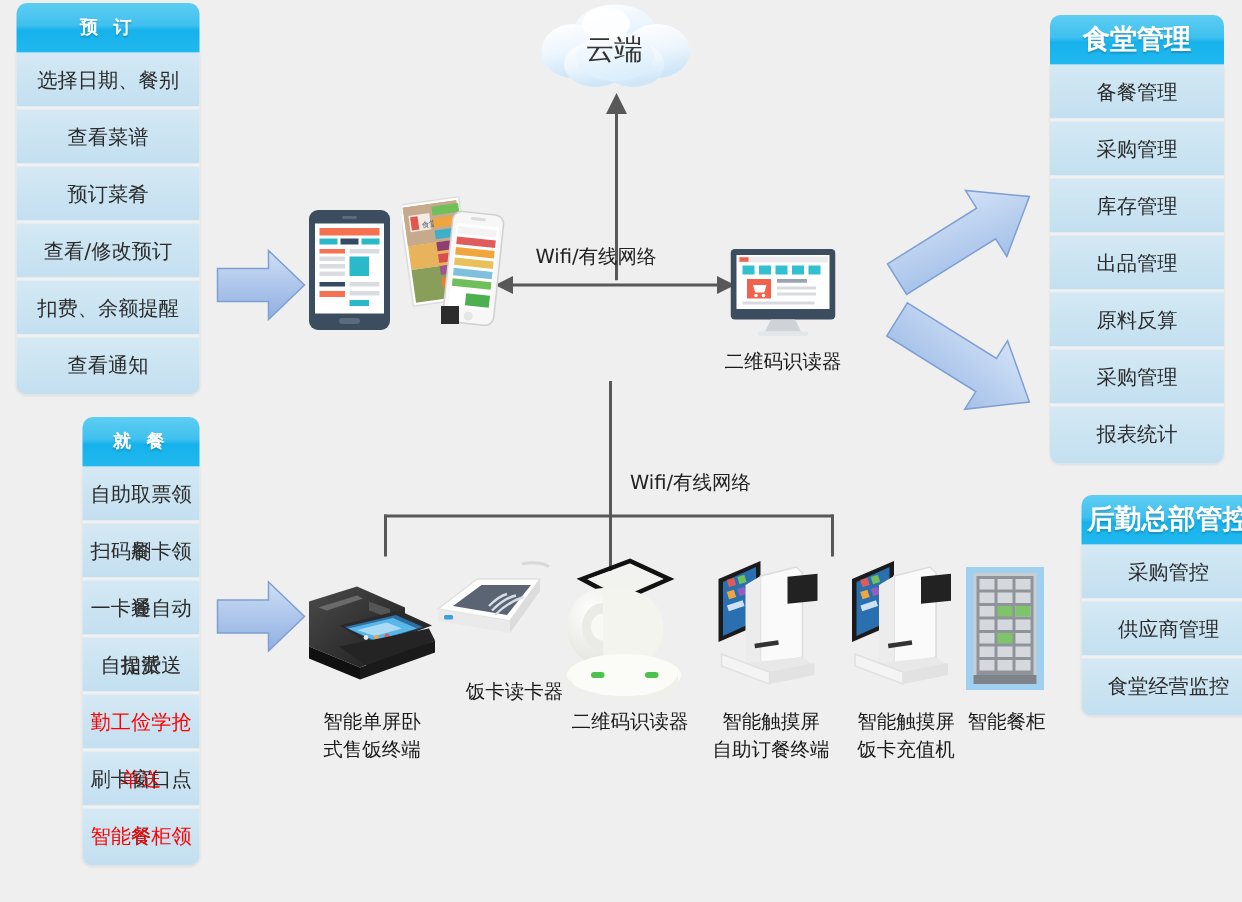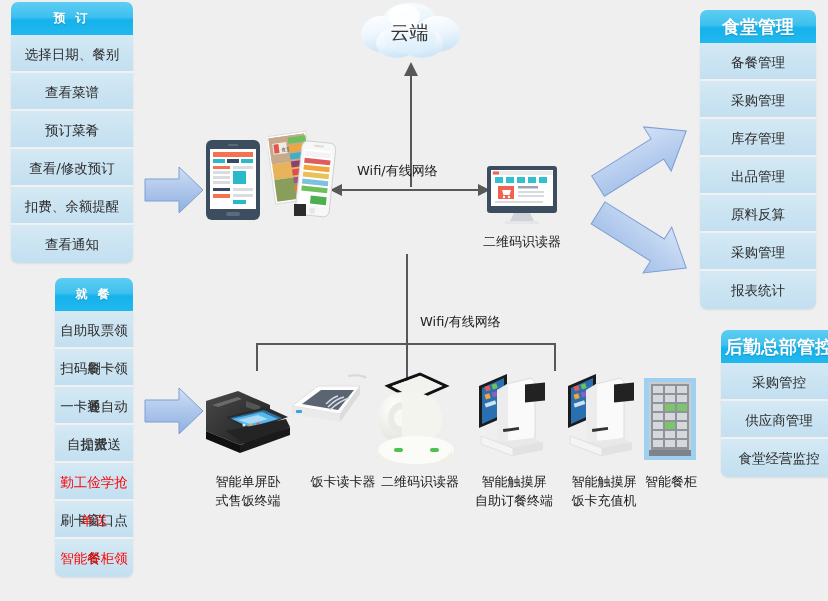--- a/index.html
+++ b/index.html
@@ -283,21 +283,21 @@
       <path d="M52 42 L72 14 L72 22 L52 50 Z" fill="#dcdcdc"></path>
       <path d="M14 32 L33 18 L66 18 L50 38 Z" fill="#5b6472"></path>
       <g stroke="#d7dde6" stroke-width="1.6" fill="none">
         <path d="M38 32 C42 28 46 25 50 24"></path>
         <path d="M40 35 C45 30 51 26 56 25"></path>
         <path d="M42 38 C48 32 55 28 61 26"></path>
       </g>
       <rect x="8" y="38" width="6" height="3" rx="1" fill="#3aa0e0"></rect>
     </svg>
   </div>
-  <div class="caption" style="left:300px; top:472px; width:86px;">饭卡读卡器</div>
+  <div class="caption" style="left:300px; top:452px; width:86px;">饭卡读卡器</div>
 
   <div class="device" style="left:368px; top:358px;">
     <svg width="100" height="108" viewBox="0 0 100 108">
       <defs>
         <radialGradient id="qrg" cx="0.35" cy="0.3" r="0.8">
           <stop offset="0%" stop-color="#ffffff"></stop>
           <stop offset="100%" stop-color="#dfdfd9"></stop>
         </radialGradient>
       </defs>
       <polygon points="20,28 52,16 78,28 46,42" fill="none" stroke="#111" stroke-width="3"></polygon>

